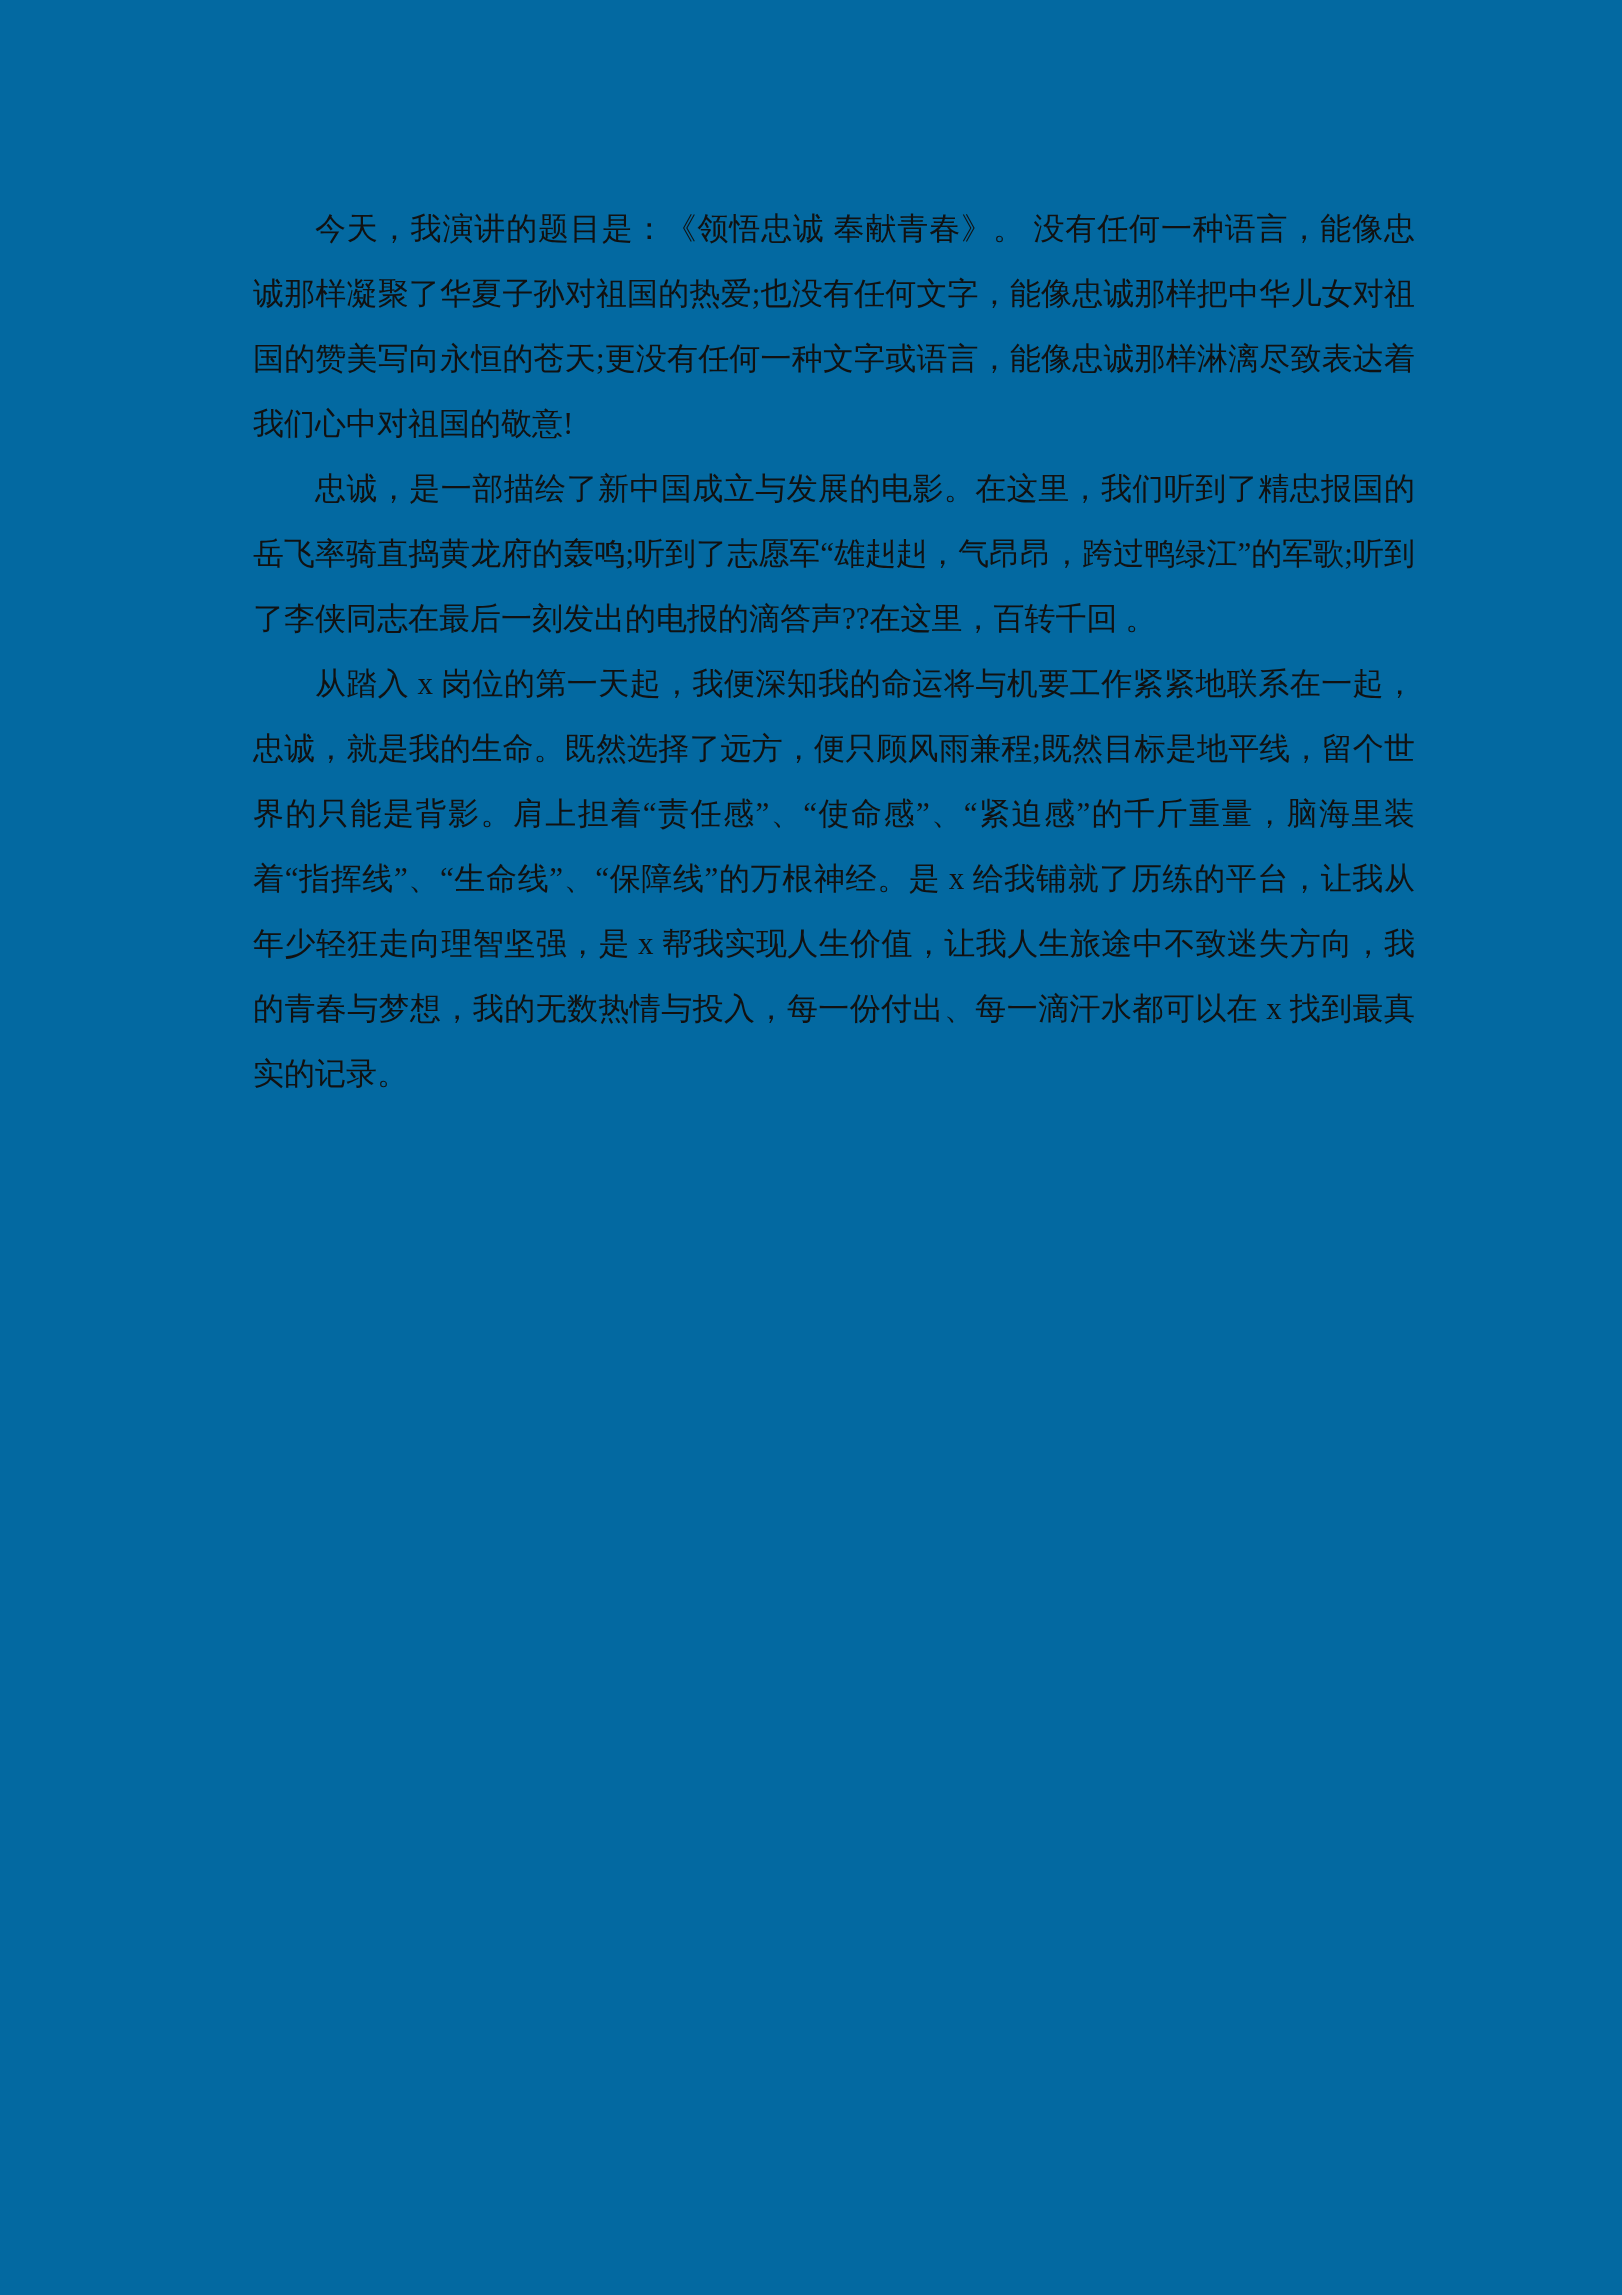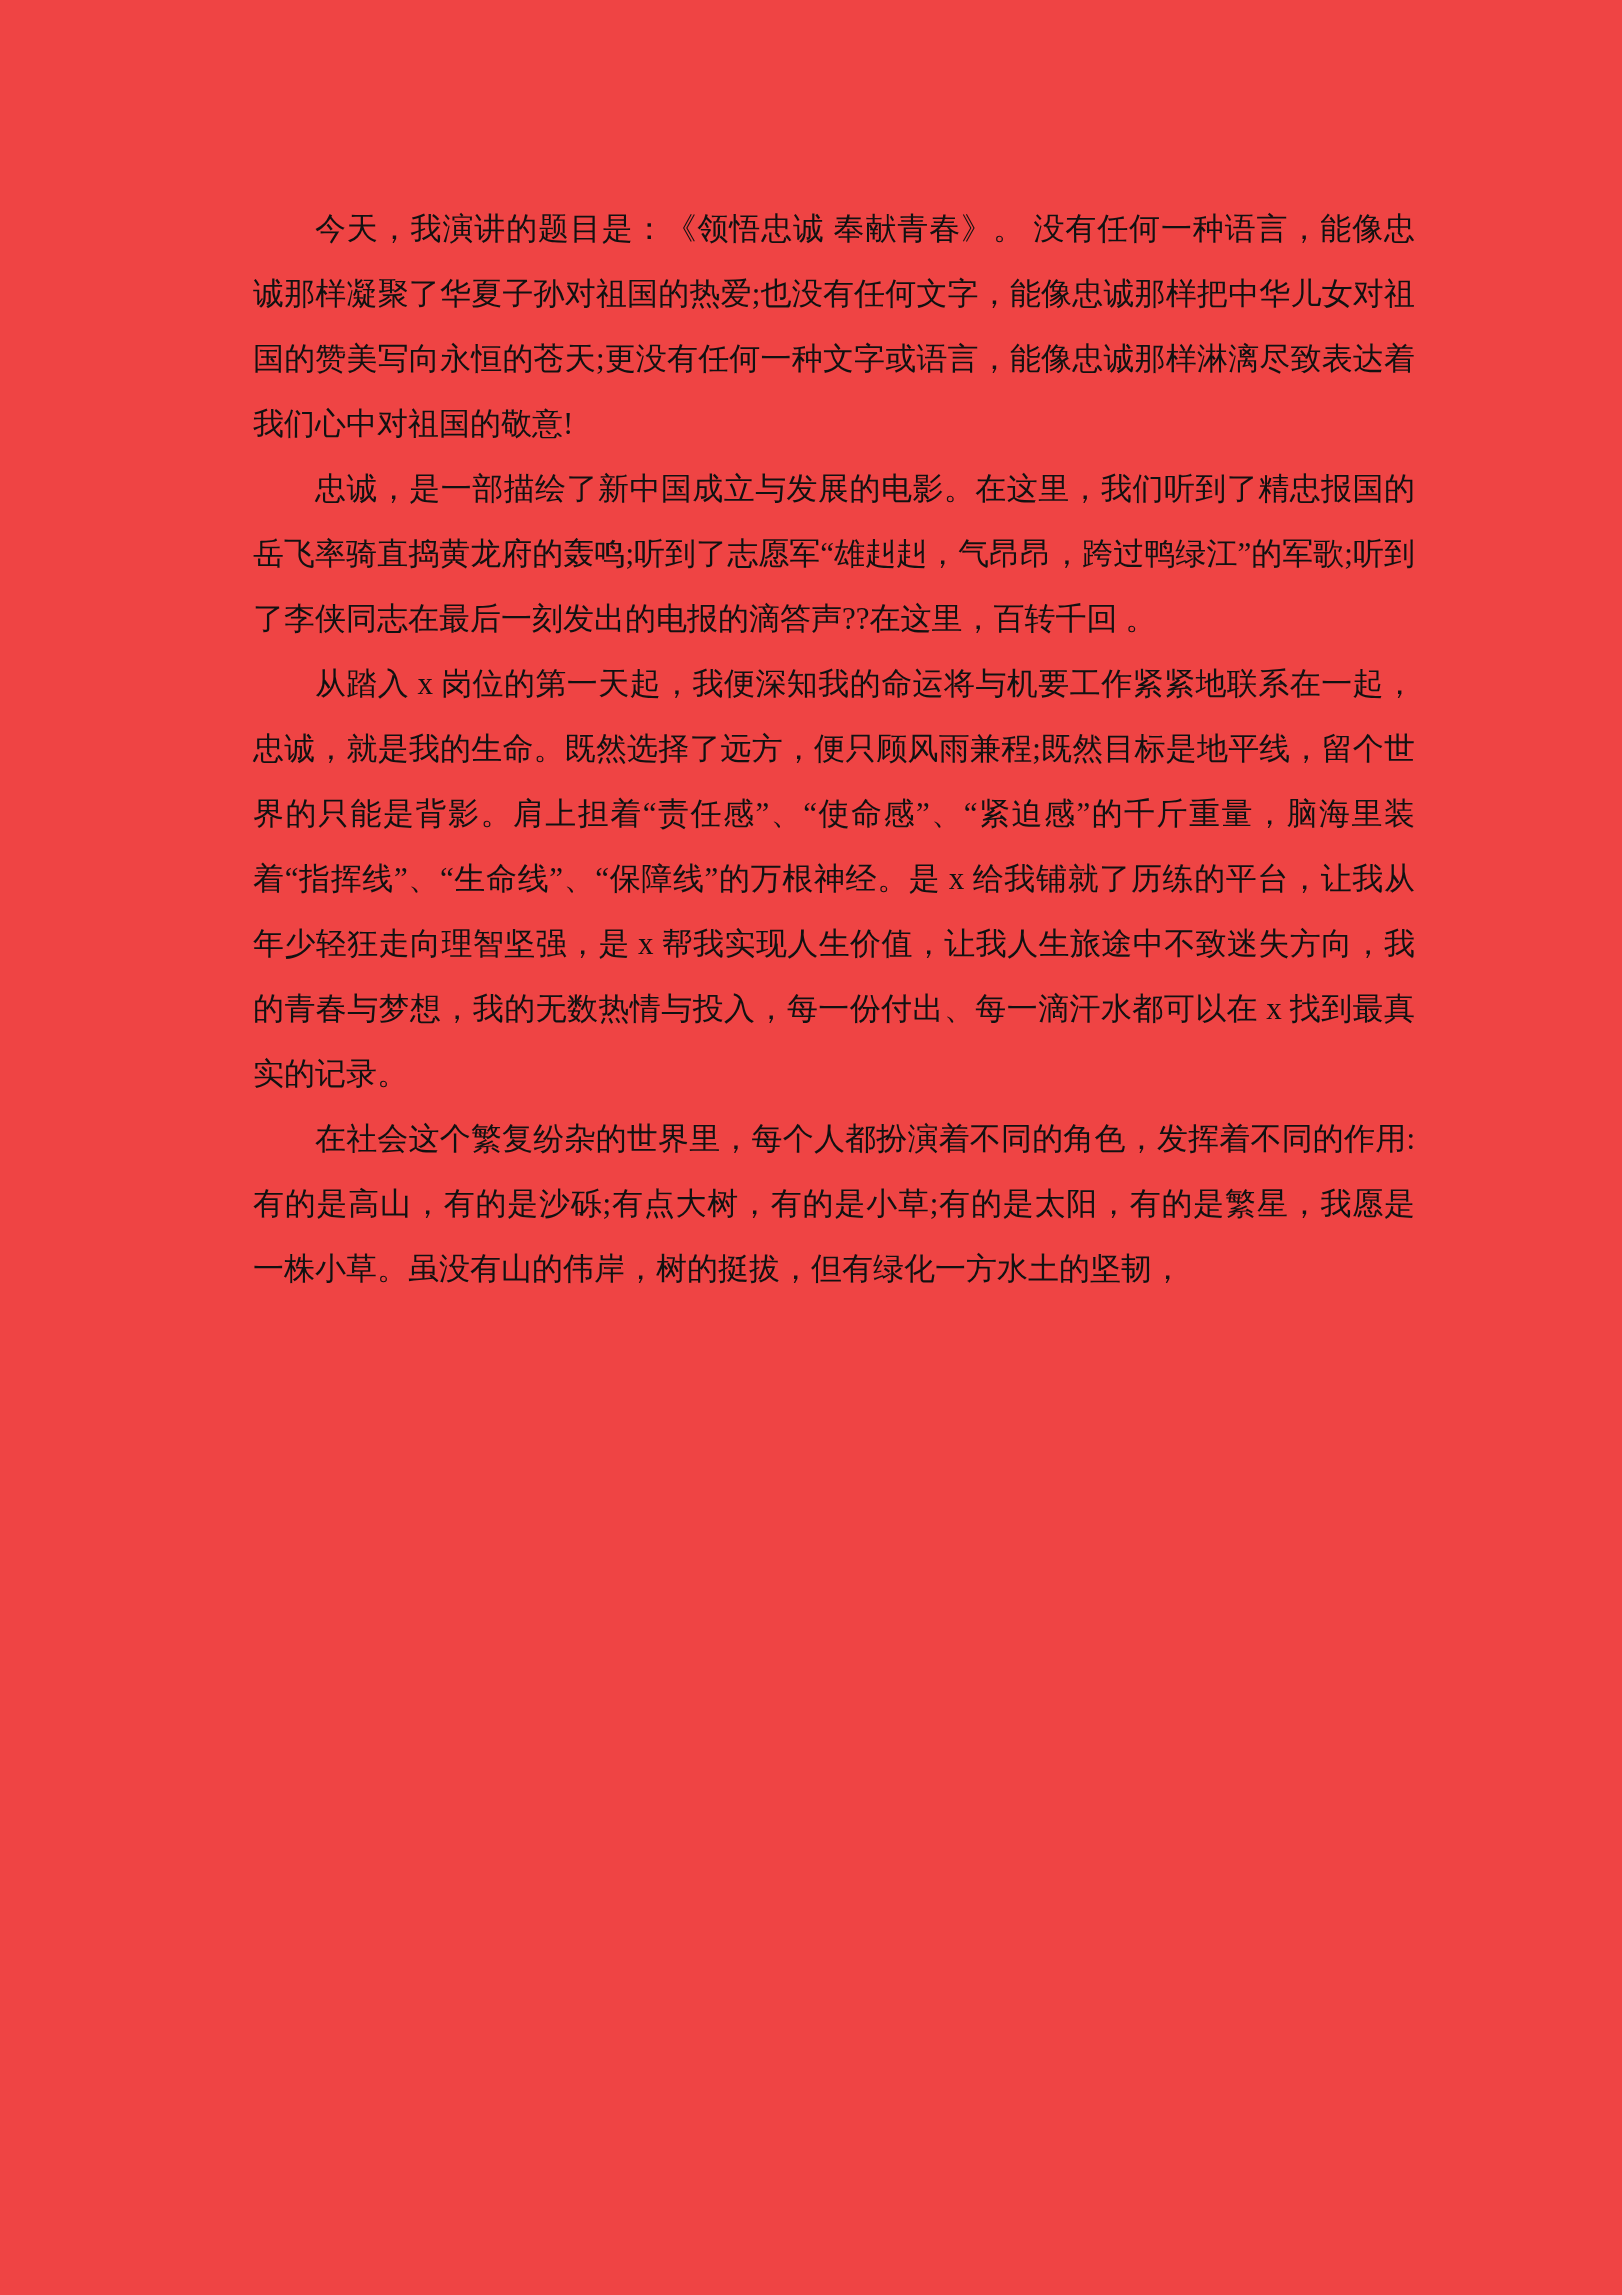--- a/index.html
+++ b/index.html
@@ -4,21 +4,21 @@
 <style>
   html, body {
     margin: 0;
     padding: 0;
     background: #ffffff;
   }
   .page {
     position: relative;
     width: 1623px;
     height: 2295px;
-    background: #ef4444;
+    background: #0369a1;
     box-sizing: border-box;
     font-family: "Liberation Serif", "DejaVu Serif", serif;
     overflow: hidden;
   }
   .content {
     position: absolute;
     left: 253px;
     top: 196px;
     width: 1162px;
     color: #111111;
@@ -34,16 +34,15 @@
   }
 </style>
 </head>
 <body>
 
 <div class="page">
   <div class="content">
     <p class="para">今天，我演讲的题目是：《领悟忠诚 奉献青春》。 没有任何一种语言，能像忠诚那样凝聚了华夏子孙对祖国的热爱;也没有任何文字，能像忠诚那样把中华儿女对祖国的赞美写向永恒的苍天;更没有任何一种文字或语言，能像忠诚那样淋漓尽致表达着我们心中对祖国的敬意!</p>
     <p class="para">忠诚，是一部描绘了新中国成立与发展的电影。在这里，我们听到了精忠报国的岳飞率骑直捣黄龙府的轰鸣;听到了志愿军“雄赳赳，气昂昂，跨过鸭绿江”的军歌;听到了李侠同志在最后一刻发出的电报的滴答声??在这里，百转千回 。</p>
     <p class="para">从踏入 x 岗位的第一天起，我便深知我的命运将与机要工作紧紧地联系在一起，忠诚，就是我的生命。既然选择了远方，便只顾风雨兼程;既然目标是地平线，留个世界的只能是背影。肩上担着“责任感”、“使命感”、“紧迫感”的千斤重量，脑海里装着“指挥线”、“生命线”、“保障线”的万根神经。是 x 给我铺就了历练的平台，让我从年少轻狂走向理智坚强，是 x 帮我实现人生价值，让我人生旅途中不致迷失方向，我的青春与梦想，我的无数热情与投入，每一份付出、每一滴汗水都可以在 x 找到最真实的记录。</p>
-    <p class="para">在社会这个繁复纷杂的世界里，每个人都扮演着不同的角色，发挥着不同的作用: 有的是高山，有的是沙砾;有点大树，有的是小草;有的是太阳，有的是繁星，我愿是一株小草。虽没有山的伟岸，树的挺拔，但有绿化一方水土的坚韧，</p>
   </div>
 </div>
 
 
 </body></html>

